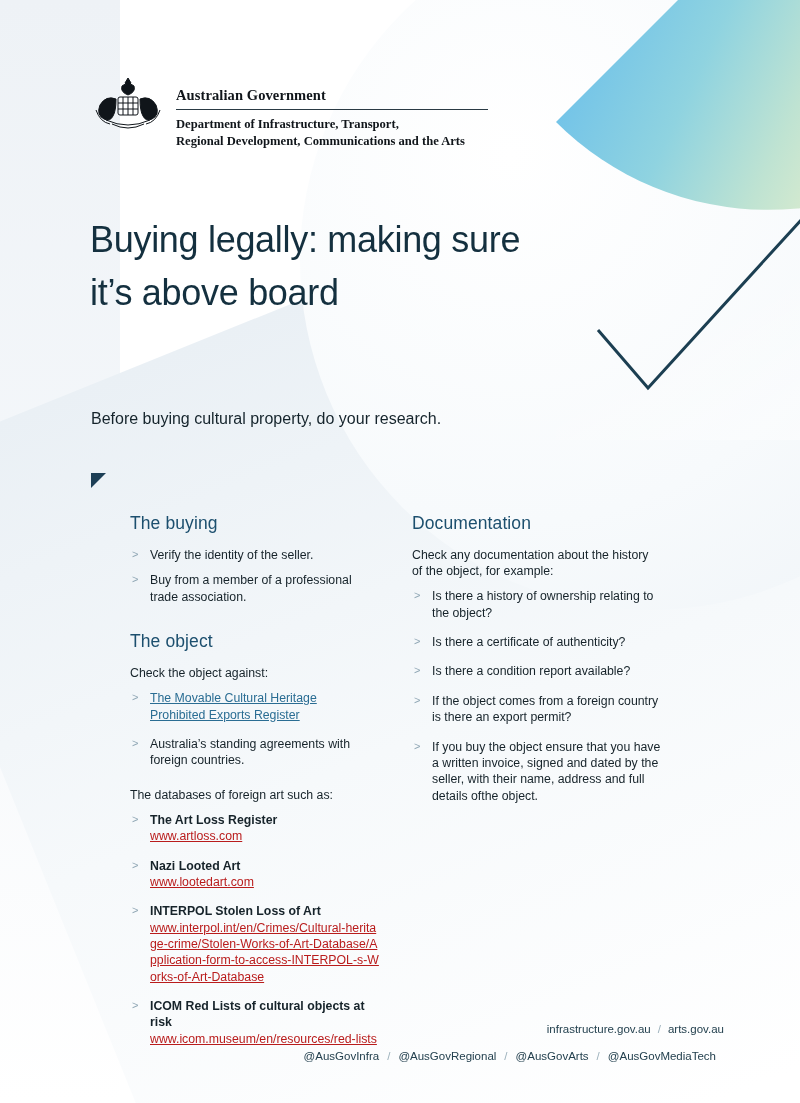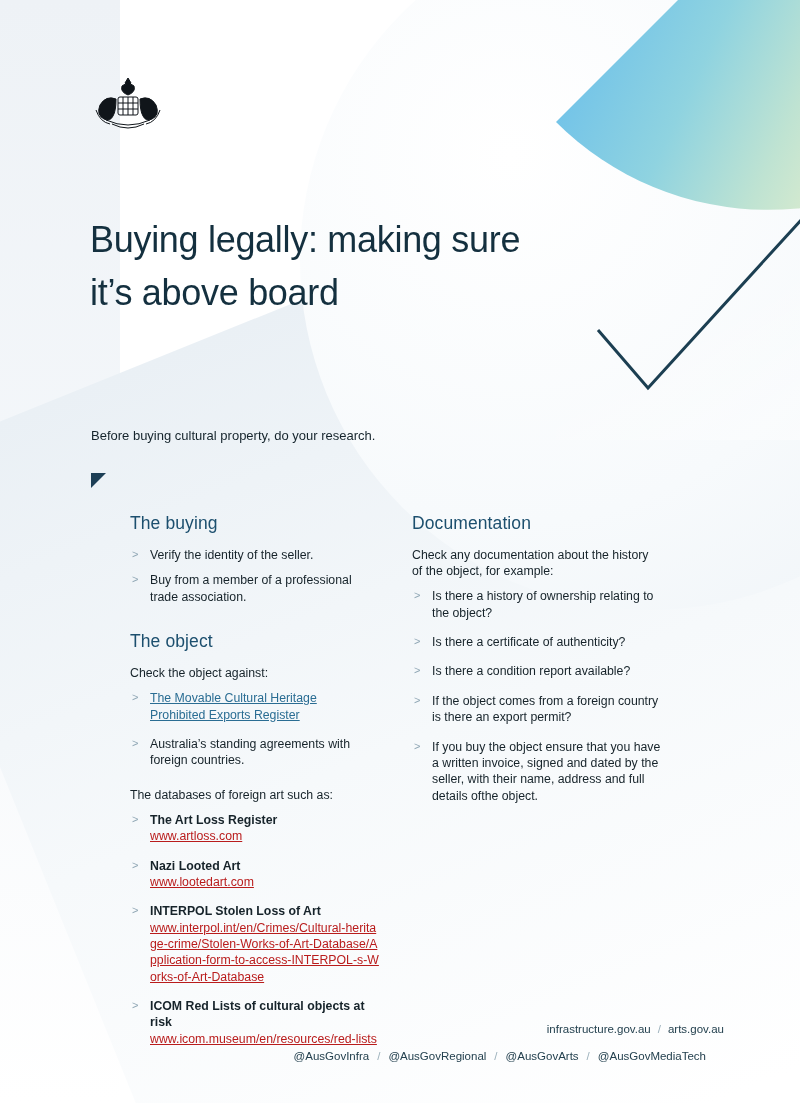--- a/index.html
+++ b/index.html
@@ -129,22 +129,22 @@
     width: 480px;
     font-size: 36px;
     line-height: 53px;
     font-weight: normal;
     color: #14303f;
     letter-spacing: -0.3px;
   }
   .hero-sub {
     position: absolute;
     left: 91px;
-    top: 428px;
-    font-size: 13px;
+    top: 410px;
+    font-size: 16px;
     color: #15242c;
   }
 
   .corner-mark {
     position: absolute;
     left: 91px;
     top: 473px;
     width: 0;
     height: 0;
     border-left: 15px solid #1d3f56;
@@ -228,21 +228,21 @@
   .footer-sites {
     position: absolute;
     right: 76px;
     top: 6px;
     font-size: 11.5px;
     color: #24414f;
   }
   .footer-sites .sep { color: #9bb0bb; margin: 0 7px; }
   .footer-handles {
     position: absolute;
-    right: 94px;
+    right: 84px;
     top: 33px;
     font-size: 11.5px;
     color: #24414f;
   }
   .footer-handles .sep { color: #9bb0bb; margin: 0 8px; }
 </style>
 </head>
 <body>
 
 <div class="bg-wrap">
@@ -270,20 +270,26 @@
         <line x1="26" y1="31" x2="46" y2="31"></line>
         <line x1="26" y1="37" x2="46" y2="37"></line>
         <path d="M24 27 q-10 -4 -16 6 q-4 10 4 14 q6 3 9 -3 q3 -5 3 -17 z" fill="#10151a"></path>
         <path d="M48 27 q10 -4 16 6 q4 10 -4 14 q-6 3 -9 -3 q-3 -5 -3 -17 z" fill="#10151a"></path>
         <path d="M14 48 q22 10 44 0"></path>
         <path d="M20 52 q16 8 32 0"></path>
         <path d="M4 38 q4 12 14 14"></path>
         <path d="M68 38 q-4 12 -14 14"></path>
       </g>
     </svg>
+    <div class="gov-text">
+      <div class="gov-title">Australian Government</div>
+      <div class="gov-rule"></div>
+      <div class="gov-dept">Department of Infrastructure, Transport,</div>
+      <div class="gov-dept">Regional Development, Communications and the Arts</div>
+    </div>
   </div>
 
   <div class="hero-title">Buying legally: making sure it’s above board</div>
   <div class="hero-sub">Before buying cultural property, do your research.</div>
   <div class="corner-mark"></div>
 
   <div class="col-left">
 
     <h2 class="sec-head">The buying</h2>
     <ul class="bullets">

